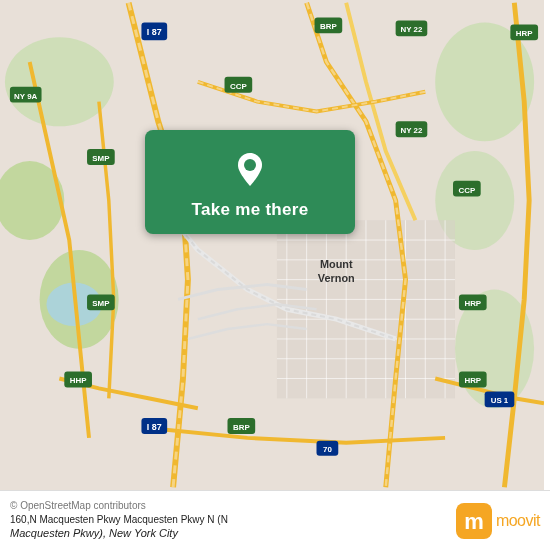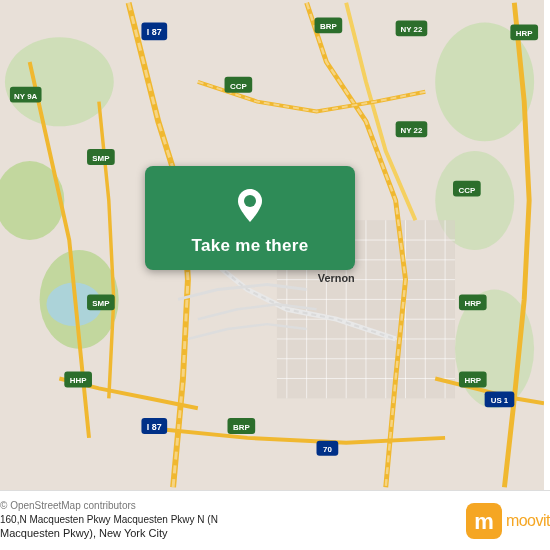--- a/index.html
+++ b/index.html
@@ -35,21 +35,20 @@
       left: 145px;
       width: 210px;
       background-color: #2e8b57;
       border-radius: 8px;
       display: flex;
       flex-direction: column;
       align-items: center;
       padding: 18px 20px 14px 20px;
       cursor: pointer;
       box-shadow: 0 2px 8px rgba(0,0,0,0.35);
-      margin-top: 36px;
     }
 
     #map-pin-icon {
       width: 42px;
       height: 42px;
       margin-bottom: 10px;
     }
 
     #take-me-there-btn {
       background: transparent;
@@ -61,21 +60,21 @@
       letter-spacing: 0.3px;
     }
 
     
     #bottom-bar {
       width: 550px;
       height: 60px;
       background: white;
       display: flex;
       align-items: center;
-      padding: 0 0;
+      padding: 0 10px;
       border-top: 1px solid #ddd;
     }
 
     #osm-credit {
       font-size: 10px;
       color: #555;
       flex: 1;
     }
 
     #moovit-logo {
@@ -221,21 +220,21 @@
       <circle cx="21" cy="17" r="6" fill="#2e8b57"></circle>
     </svg>
     <button id="take-me-there-btn">Take me there</button>
   </div>
 </div>
 
 <div id="bottom-bar">
   <div id="bottom-content">
     <span id="osm-credit" style="font-size:10px; color:#777; margin-bottom:2px;">© OpenStreetMap contributors</span>
     <span id="address-line1" style="font-size:10px; color:#222; line-height:1.3;">160,N Macquesten Pkwy Macquesten Pkwy N (N</span>
-    <span id="address-line2" style="font-size:11px; color:#222; line-height:1.3;">Macquesten Pkwy), New York City</span>
+    <span id="address-line2" style="font-size:11px; color:#222; line-height:1.3;font-style:italic;">Macquesten Pkwy), New York City</span>
   </div>
 
   <div id="moovit-logo" style="display:flex;align-items:center;gap:4px;flex-shrink:0;">
     <svg width="36" height="36" viewBox="0 0 36 36" xmlns="http://www.w3.org/2000/svg">
       <rect width="36" height="36" rx="8" fill="#f5a623"></rect>
       <text x="18" y="26" text-anchor="middle" font-size="22" fill="white" font-weight="bold">m</text>
     </svg>
     <span style="font-size:16px; font-weight:normal; color:#f5a623; letter-spacing:-0.5px;">moovit</span>
   </div>
 </div>

